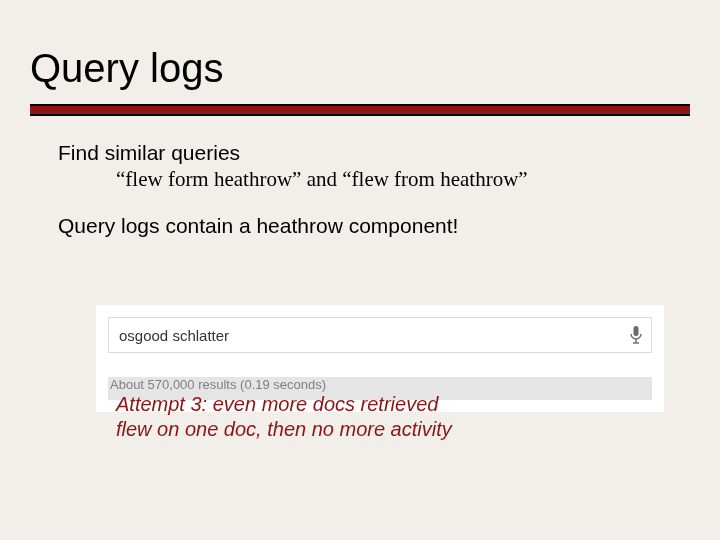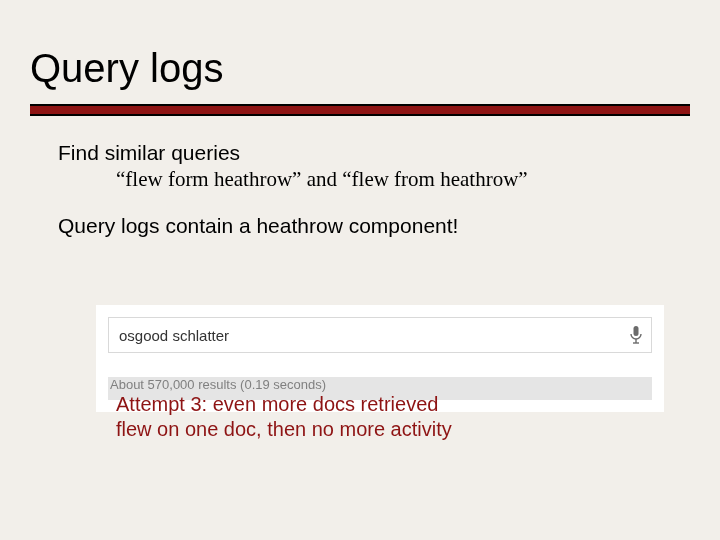--- a/index.html
+++ b/index.html
@@ -95,20 +95,21 @@
   }
 
   .attempt {
     position: absolute;
     left: 116px;
     top: 392px;
     width: 500px;
     color: #8e1414;
     font-size: 20px;
     line-height: 1.25;
+    font-style: italic;
   }
 </style>
 </head>
 <body>
 
 <div class="slide">
 
   <div class="title">Query logs</div>
   <div class="underline"></div>
 

